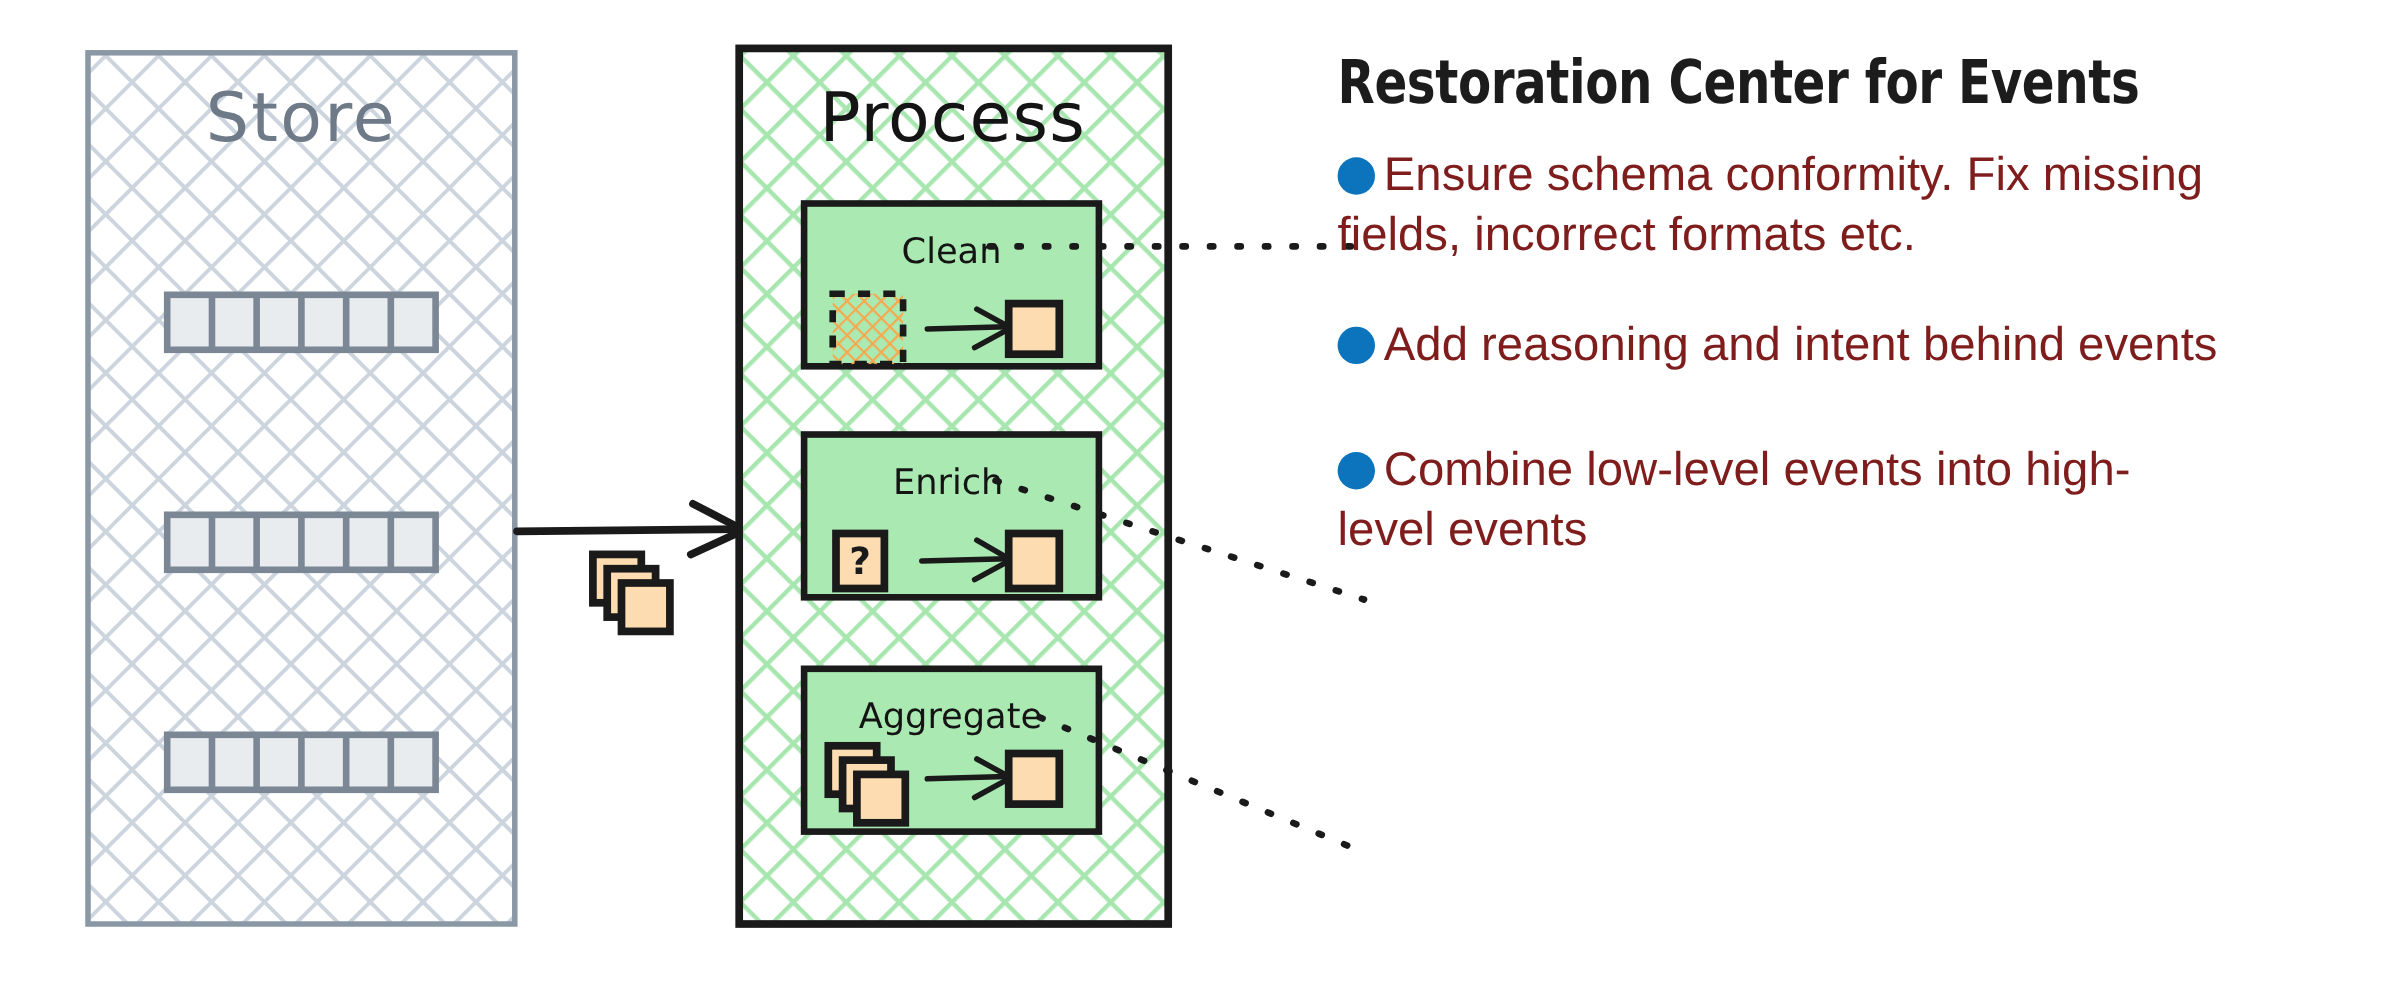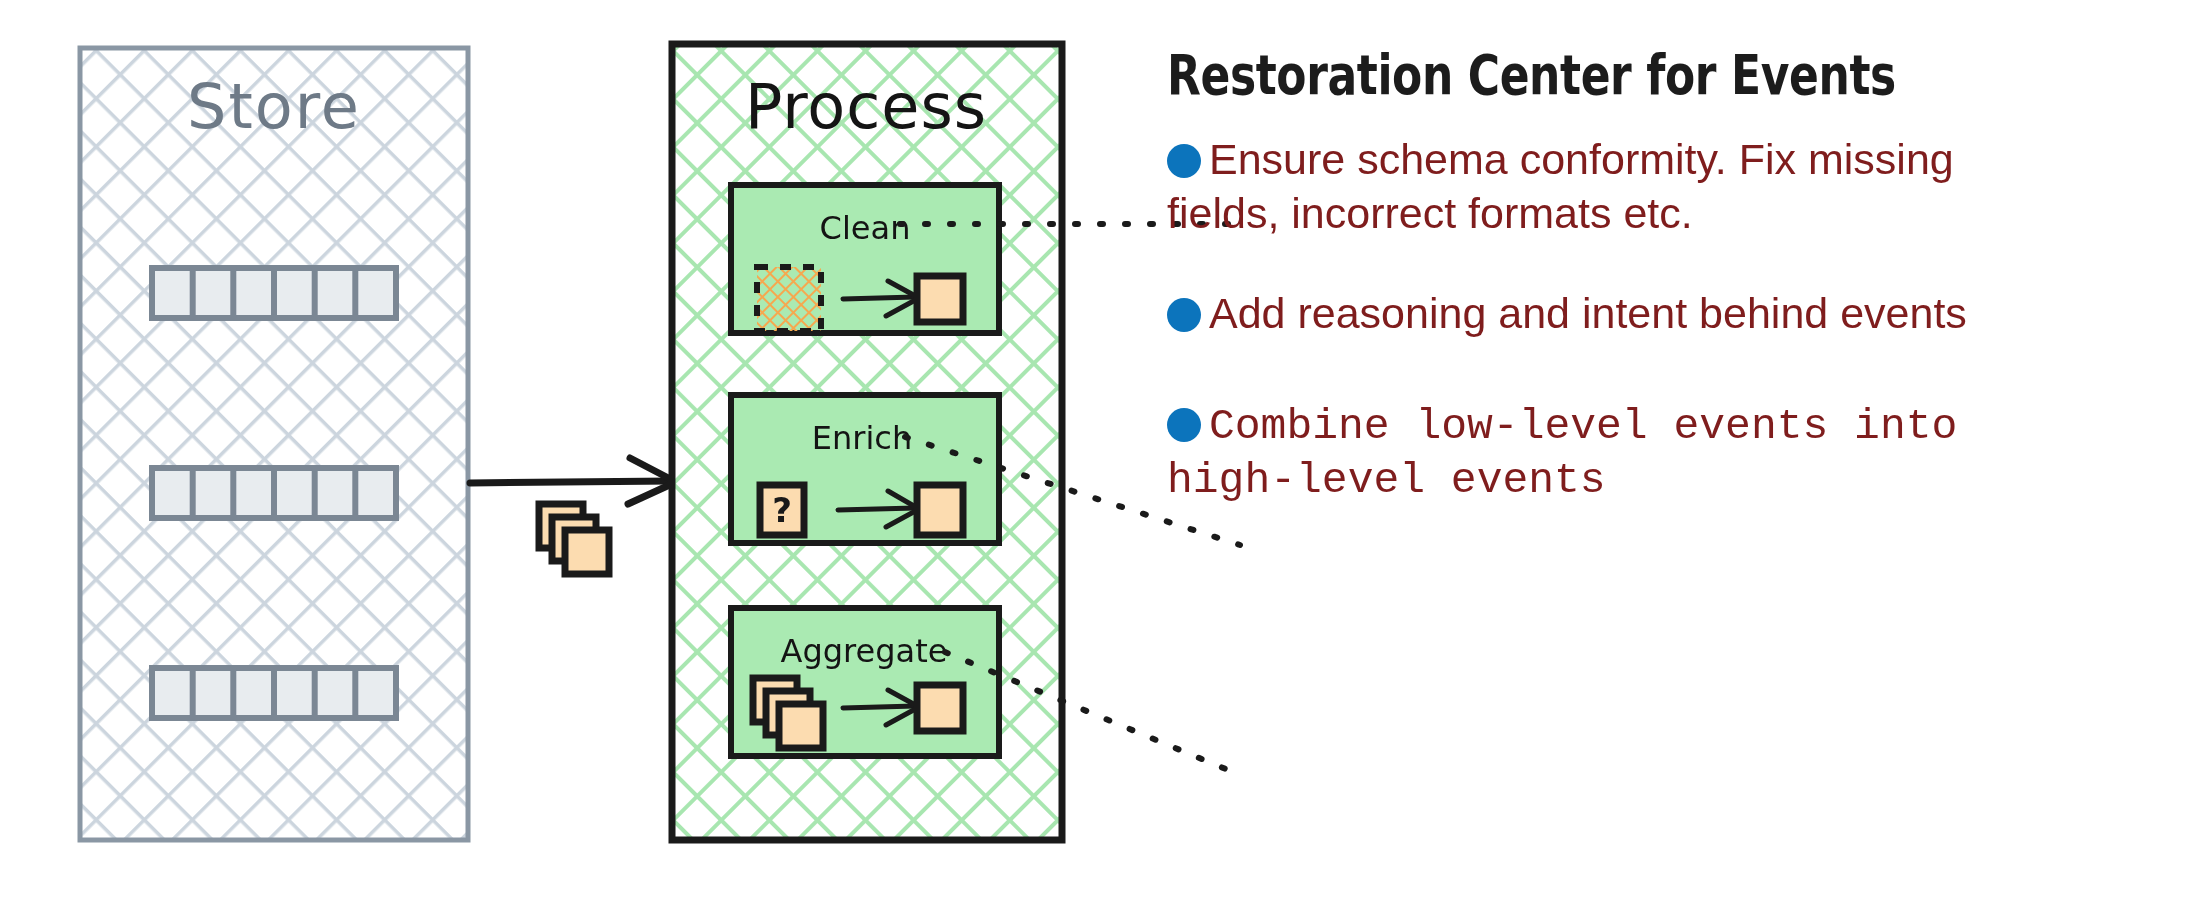--- a/index.html
+++ b/index.html
@@ -26,21 +26,21 @@
     position: absolute;
     left: 0;
     top: 0;
     width: 2187px;
     height: 906px;
   }
 
   
   #notes {
     position: absolute;
-    left: 1167px;
+    left: 1216px;
     top: 44px;
     width: 920px;
   }
   .notes-title {
     font-family: "DejaVu Sans", sans-serif;
     font-weight: 700;
     font-size: 55px;
     line-height: 62px;
     letter-spacing: -0.5px;
     color: #1c1c1c;
@@ -51,21 +51,21 @@
   }
   .note {
     position: relative;
     font-family: "Liberation Sans", sans-serif;
     font-size: 43px;
     line-height: 54px;
     color: #7f1d1d;
     margin: 0 0 46px 0;
     width: 800px;
   }
-  .note:last-child { margin-bottom: 0; font-family: Liberation Mono, monospace; }
+  .note:last-child { margin-bottom: 0; }
   .note-dot {
     display: inline-block;
     width: 34px;
     height: 34px;
     border-radius: 50%;
     vertical-align: -4px;
     margin-right: 8px;
   }
   .note-text {
     display: inline;

